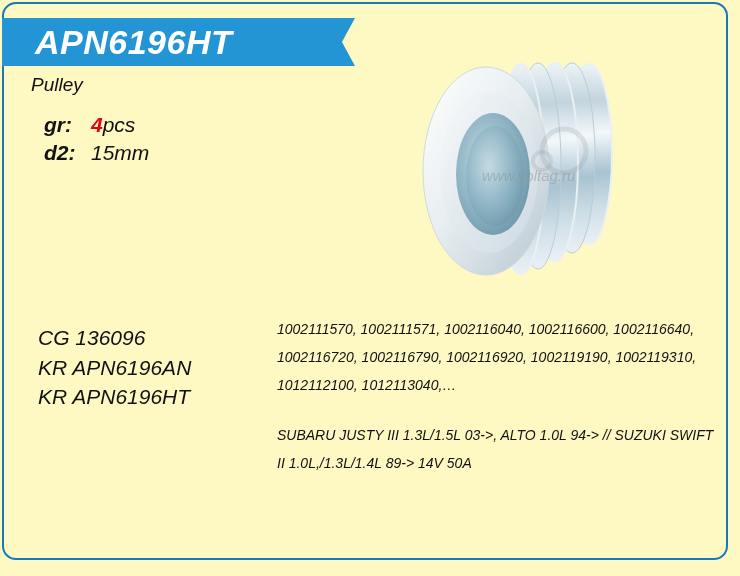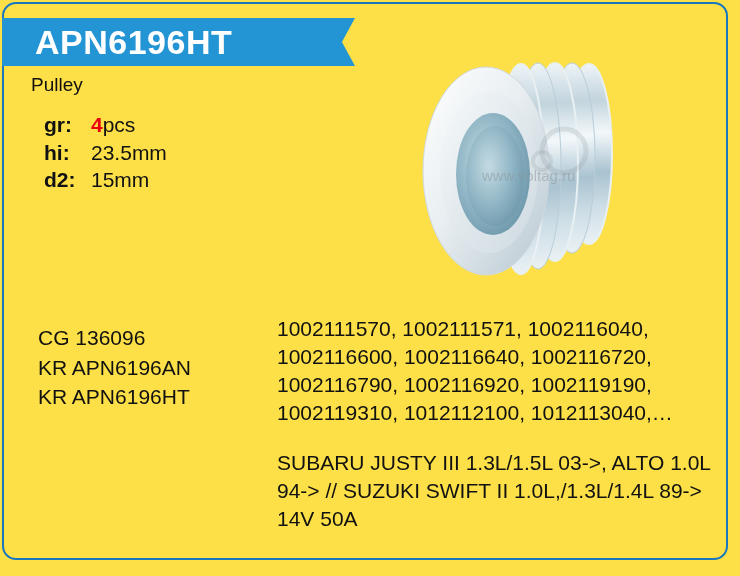--- a/index.html
+++ b/index.html
@@ -1,22 +1,23 @@
 <!DOCTYPE html>
 <html><head>
 <meta charset="utf-8">
 <style>
   html,body{margin:0;padding:0;background:#ffffff;}
   .card{
     position:relative;
     width:740px;height:576px;
-    background:#fde047;
+    background:#fef9c3;
     font-family:"Liberation Sans", sans-serif;
     color:#111111;
     overflow:hidden;
+    font-style:italic;
   }
   .border-frame{
     position:absolute;
     left:2px;top:2px;
     width:726px;height:558px;
     border:2.5px solid #1878be;
     border-radius:14px;
     box-sizing:border-box;
     pointer-events:none;
   }
@@ -61,44 +62,41 @@
   .cross-refs{
     position:absolute;
     left:38px;top:323px;
     font-size:21px;
     line-height:29.5px;
   }
   .right-block{
     position:absolute;
     left:277px;top:315px;
     width:438px;
-    font-size:21px;
+    font-size:14px;
   }
   .oem{line-height:28px;}
   .apps{line-height:28px;margin-top:22px;}
 </style>
 </head>
 <body>
 
 <div class="card">
 
   <div class="border-frame"></div>
 
   <div class="banner">
     <span class="banner-text">APN6196HT</span>
   </div>
 
   <div class="product-name">Pulley</div>
 
   <div class="specs">
     <div class="spec-row">
       <span class="spec-label">gr:</span><span class="spec-value red">4</span><span class="spec-unit">pcs</span>
-    </div>
-    <div class="spec-row">
-      <span class="spec-label">hi:</span><span class="spec-value plain">23.5</span><span class="spec-unit">mm</span>
     </div>
     <div class="spec-row">
       <span class="spec-label">d2:</span><span class="spec-value plain">15</span><span class="spec-unit">mm</span>
     </div>
   </div>
 
   <div class="image-area">
     <svg width="210" height="252" viewBox="0 0 210 252" xmlns="http://www.w3.org/2000/svg">
       <defs>
         <linearGradient id="g-rib" x1="0" y1="0" x2="0" y2="1">

